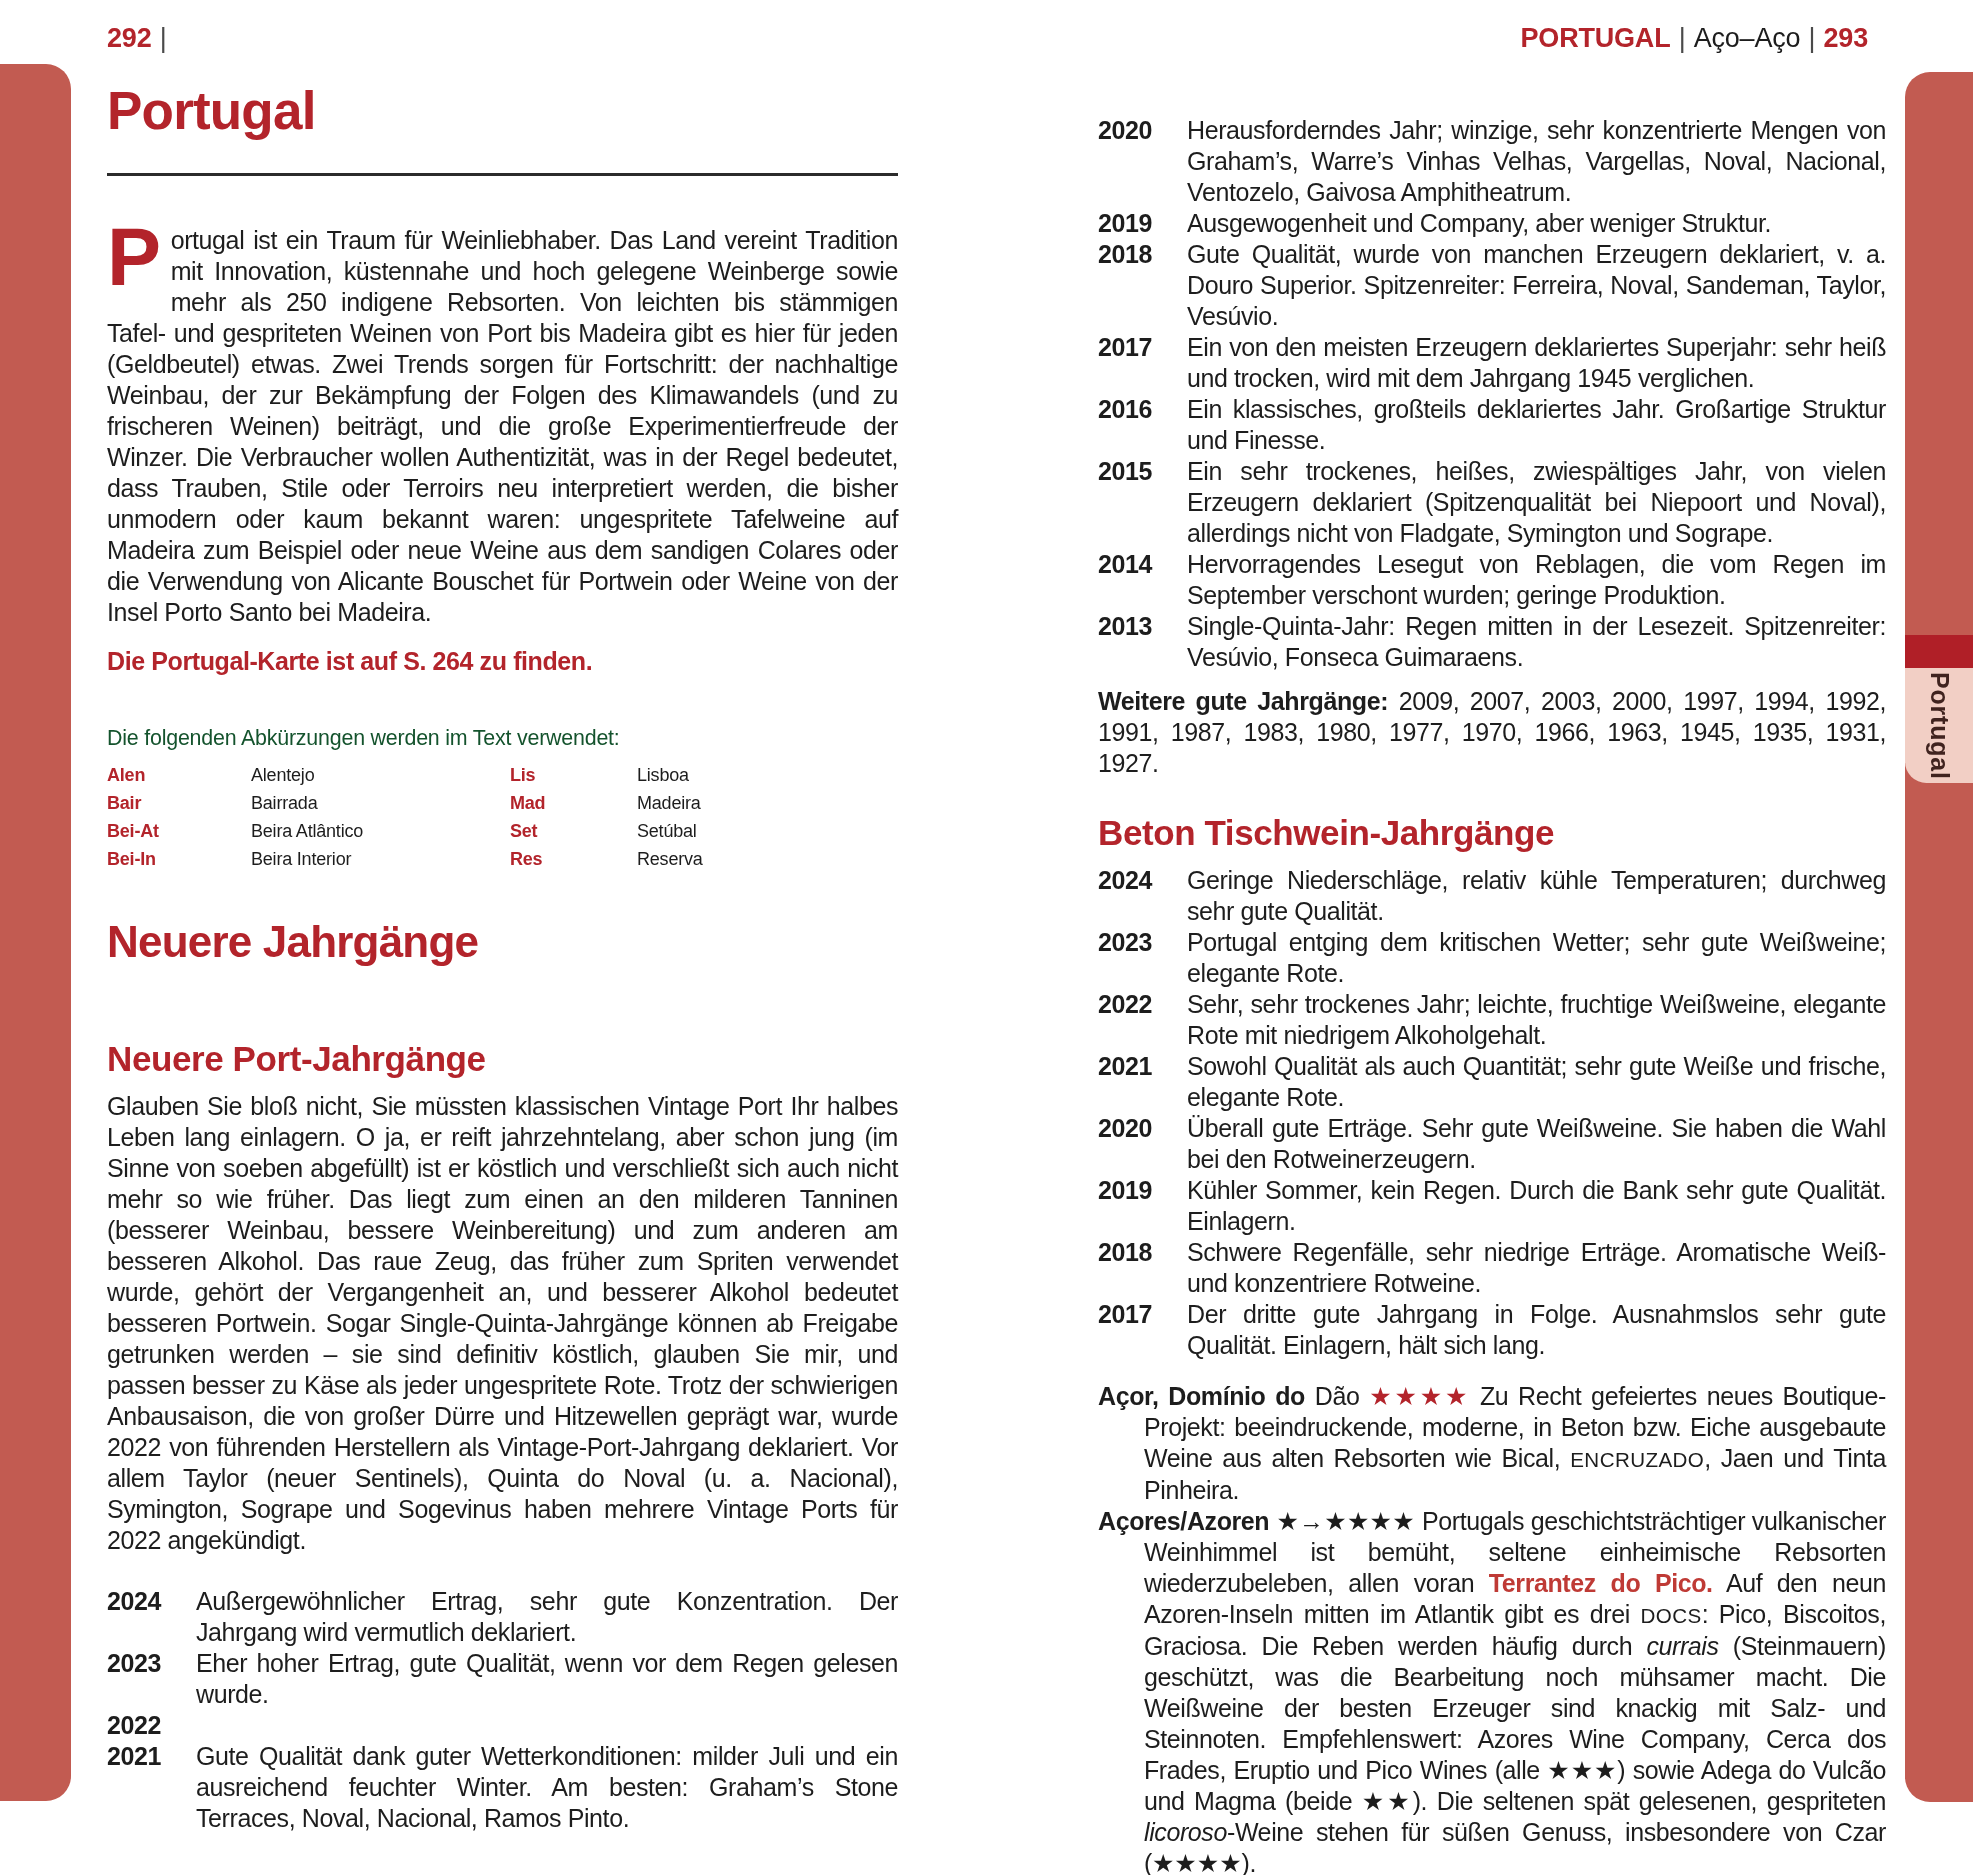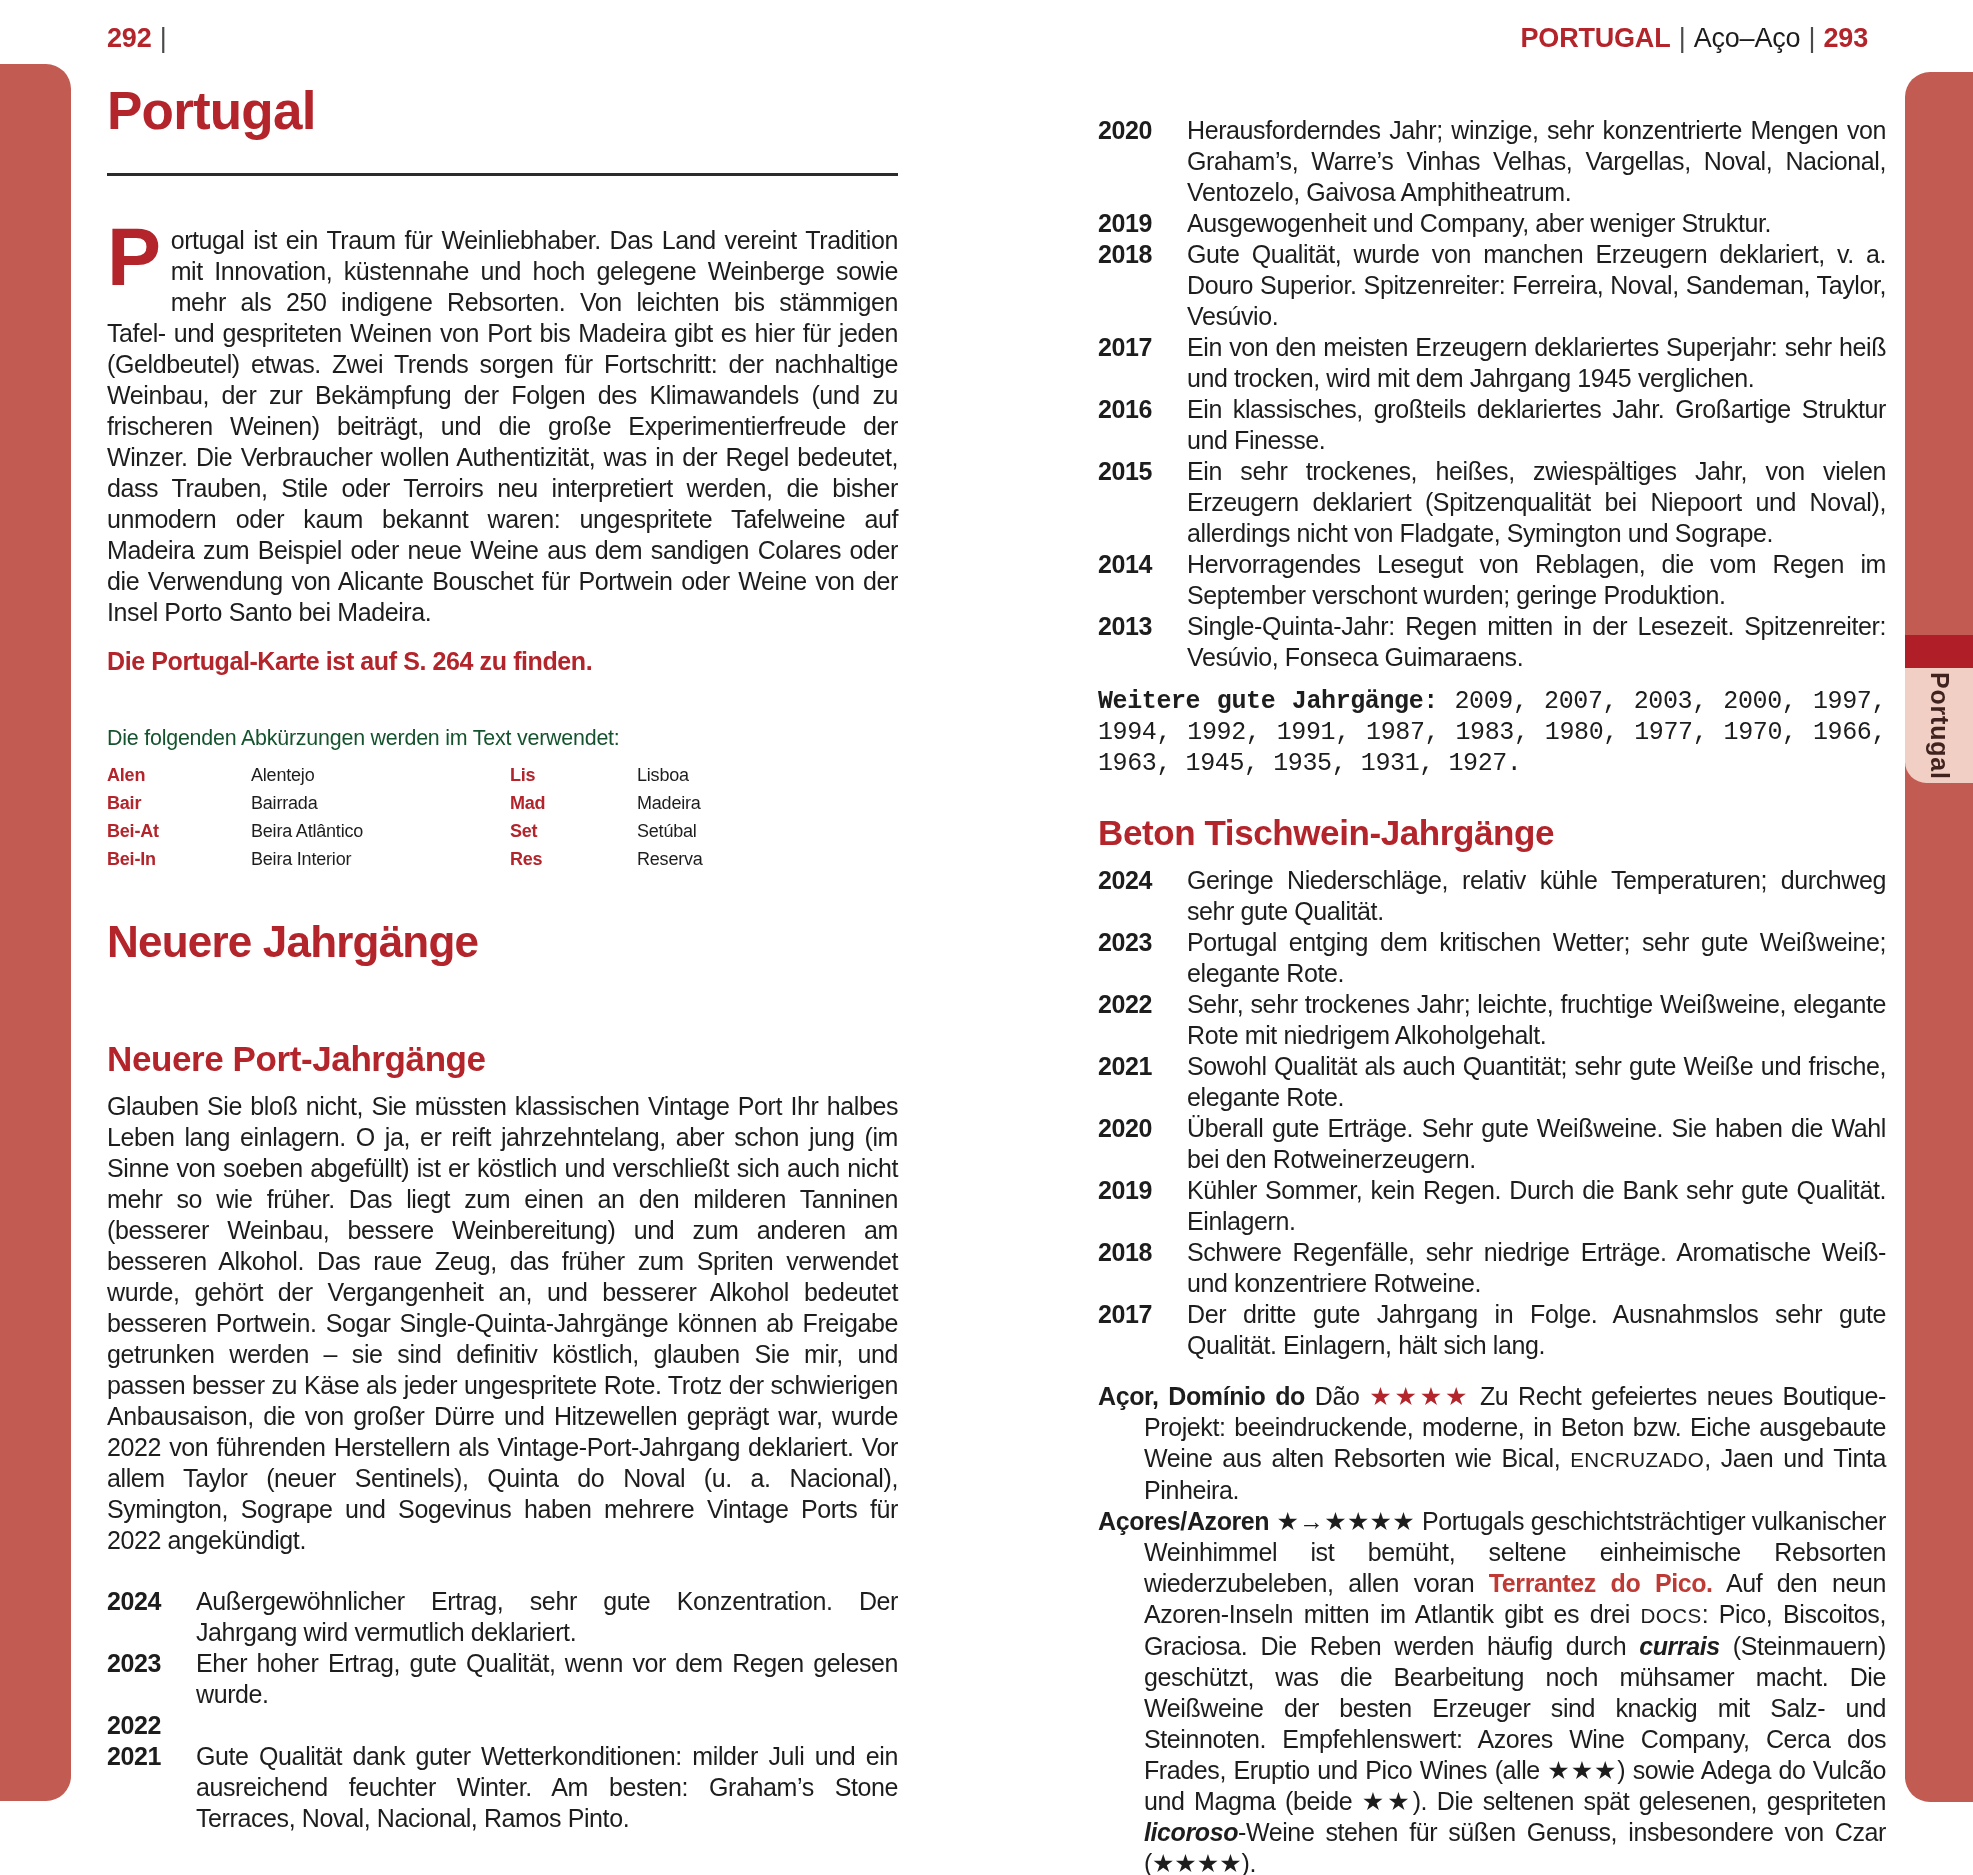--- a/index.html
+++ b/index.html
@@ -44,30 +44,30 @@
   .col-right h3.sub{margin-top:36px;}
   .port-par{margin:13px 0 0 0;}
 
   .vlist{margin-top:30px;}
   .col-right .vlist.first{margin-top:0;}
   .col-right .vlist.second{margin-top:13px;}
   .vitem{display:flex;}
   .vyear{flex:0 0 89px;font-weight:bold;font-size:25px;line-height:31px;letter-spacing:-0.4px;color:#1d1d1d;}
   .vtext{flex:1;}
 
-  .more{margin:13px 0 0 0;font-family:Liberation Mono, monospace;}
+  .more{margin:13px 0 0 0;}
   .more .lead{font-weight:bold;}
 
   .entries{margin-top:20px;}
   .entry{margin:0;padding-left:46px;text-indent:-46px;}
   .entry .nm{font-weight:bold;}
   .star-red{color:#b3242b;}
   .star-black{color:#1d1d1d;letter-spacing:0;}
   .caps{text-transform:uppercase;font-size:20.6px;letter-spacing:0.4px;}
-  .it{font-style:italic;font-weight:bold;}
+  .it{font-style:italic;}
   .redtext{color:#bf3a35;font-weight:bold;}
 </style>
 </head>
 <body>
 
 <div class="page">
 
   <div class="edge-left"></div>
   <div class="edge-right"></div>
   <div class="edge-band"></div>

